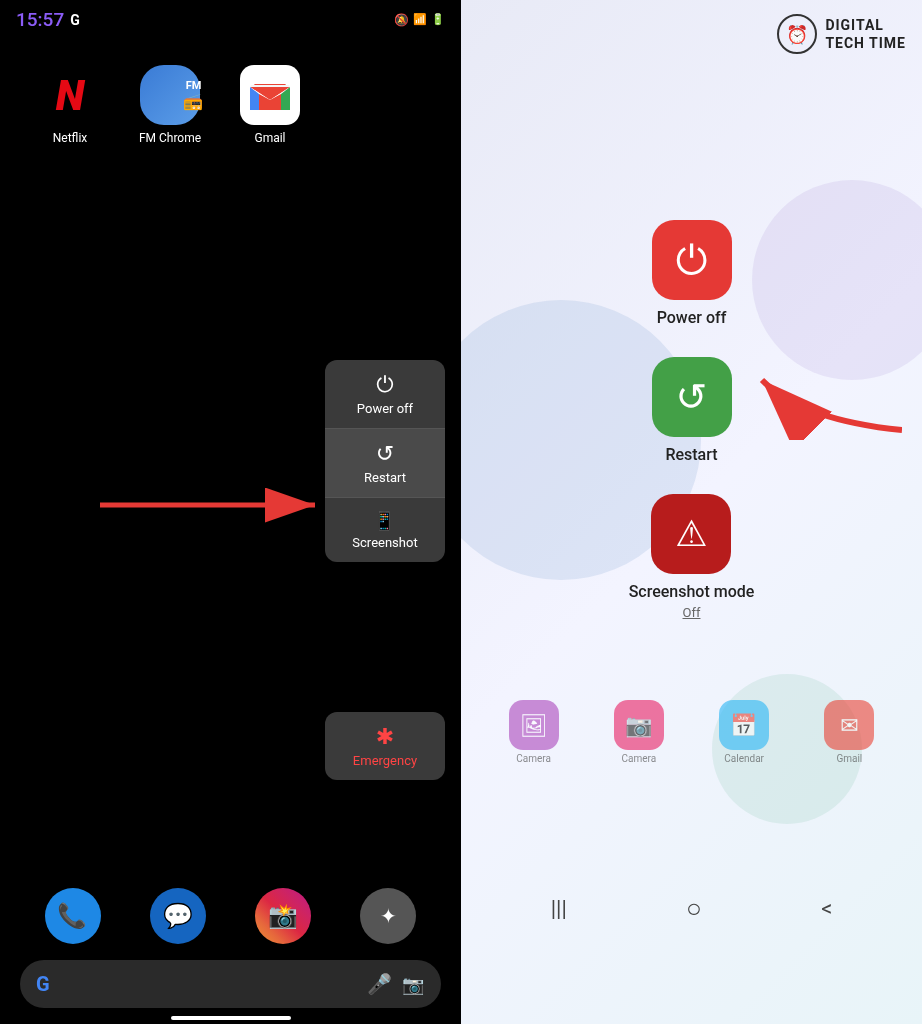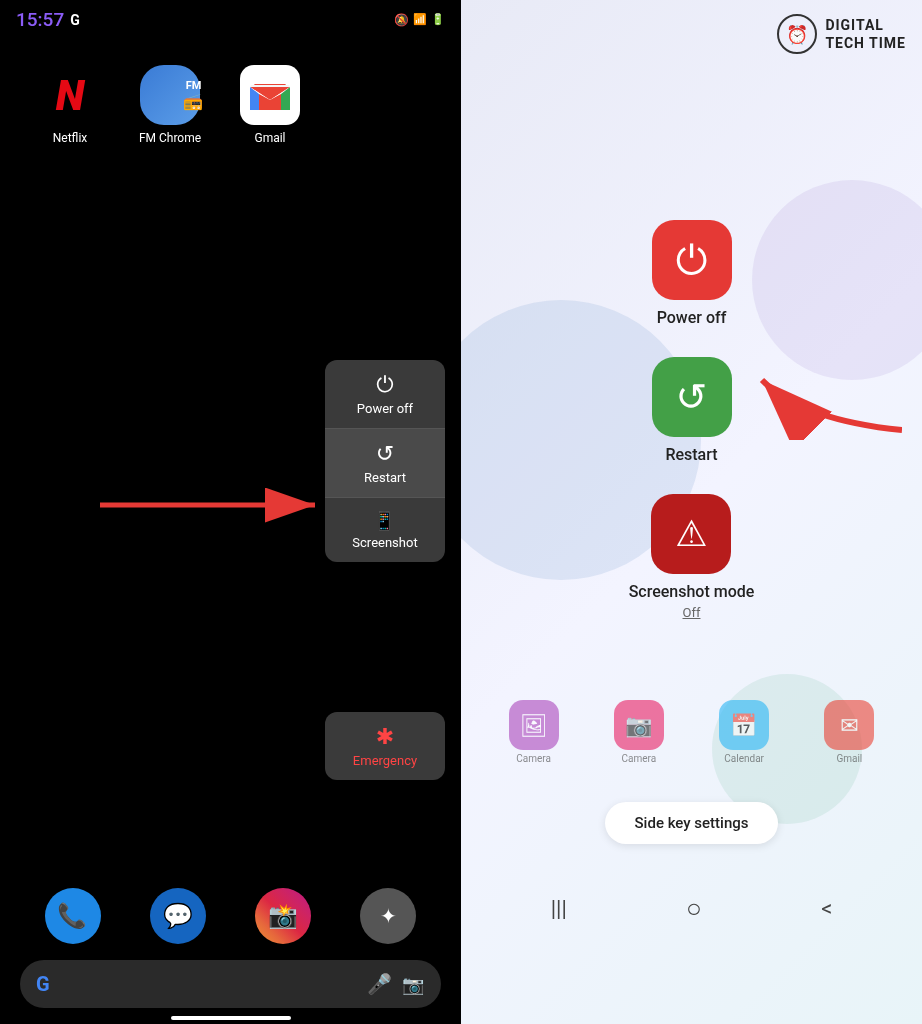--- a/index.html
+++ b/index.html
@@ -565,20 +565,19 @@
     <div class="bg-app-item">
       <div class="bg-app-icon" style="background:#29b6f6;border-radius:14px;color:#fff;">📅</div>
       <div class="bg-app-label">Calendar</div>
     </div>
     <div class="bg-app-item">
       <div class="bg-app-icon" style="background:#ea4335;border-radius:14px;color:#fff;">✉</div>
       <div class="bg-app-label">Gmail</div>
     </div>
   </div>
 
-  <div class="side-key-btn">Side key settings</div>
 
   <div class="right-nav-bar">
     <span class="nav-icon">|||</span>
     <span class="nav-icon" style="font-size:26px;">○</span>
     <span class="nav-icon">&lt;</span>
   </div>
 </div>
 
 </body></html>

